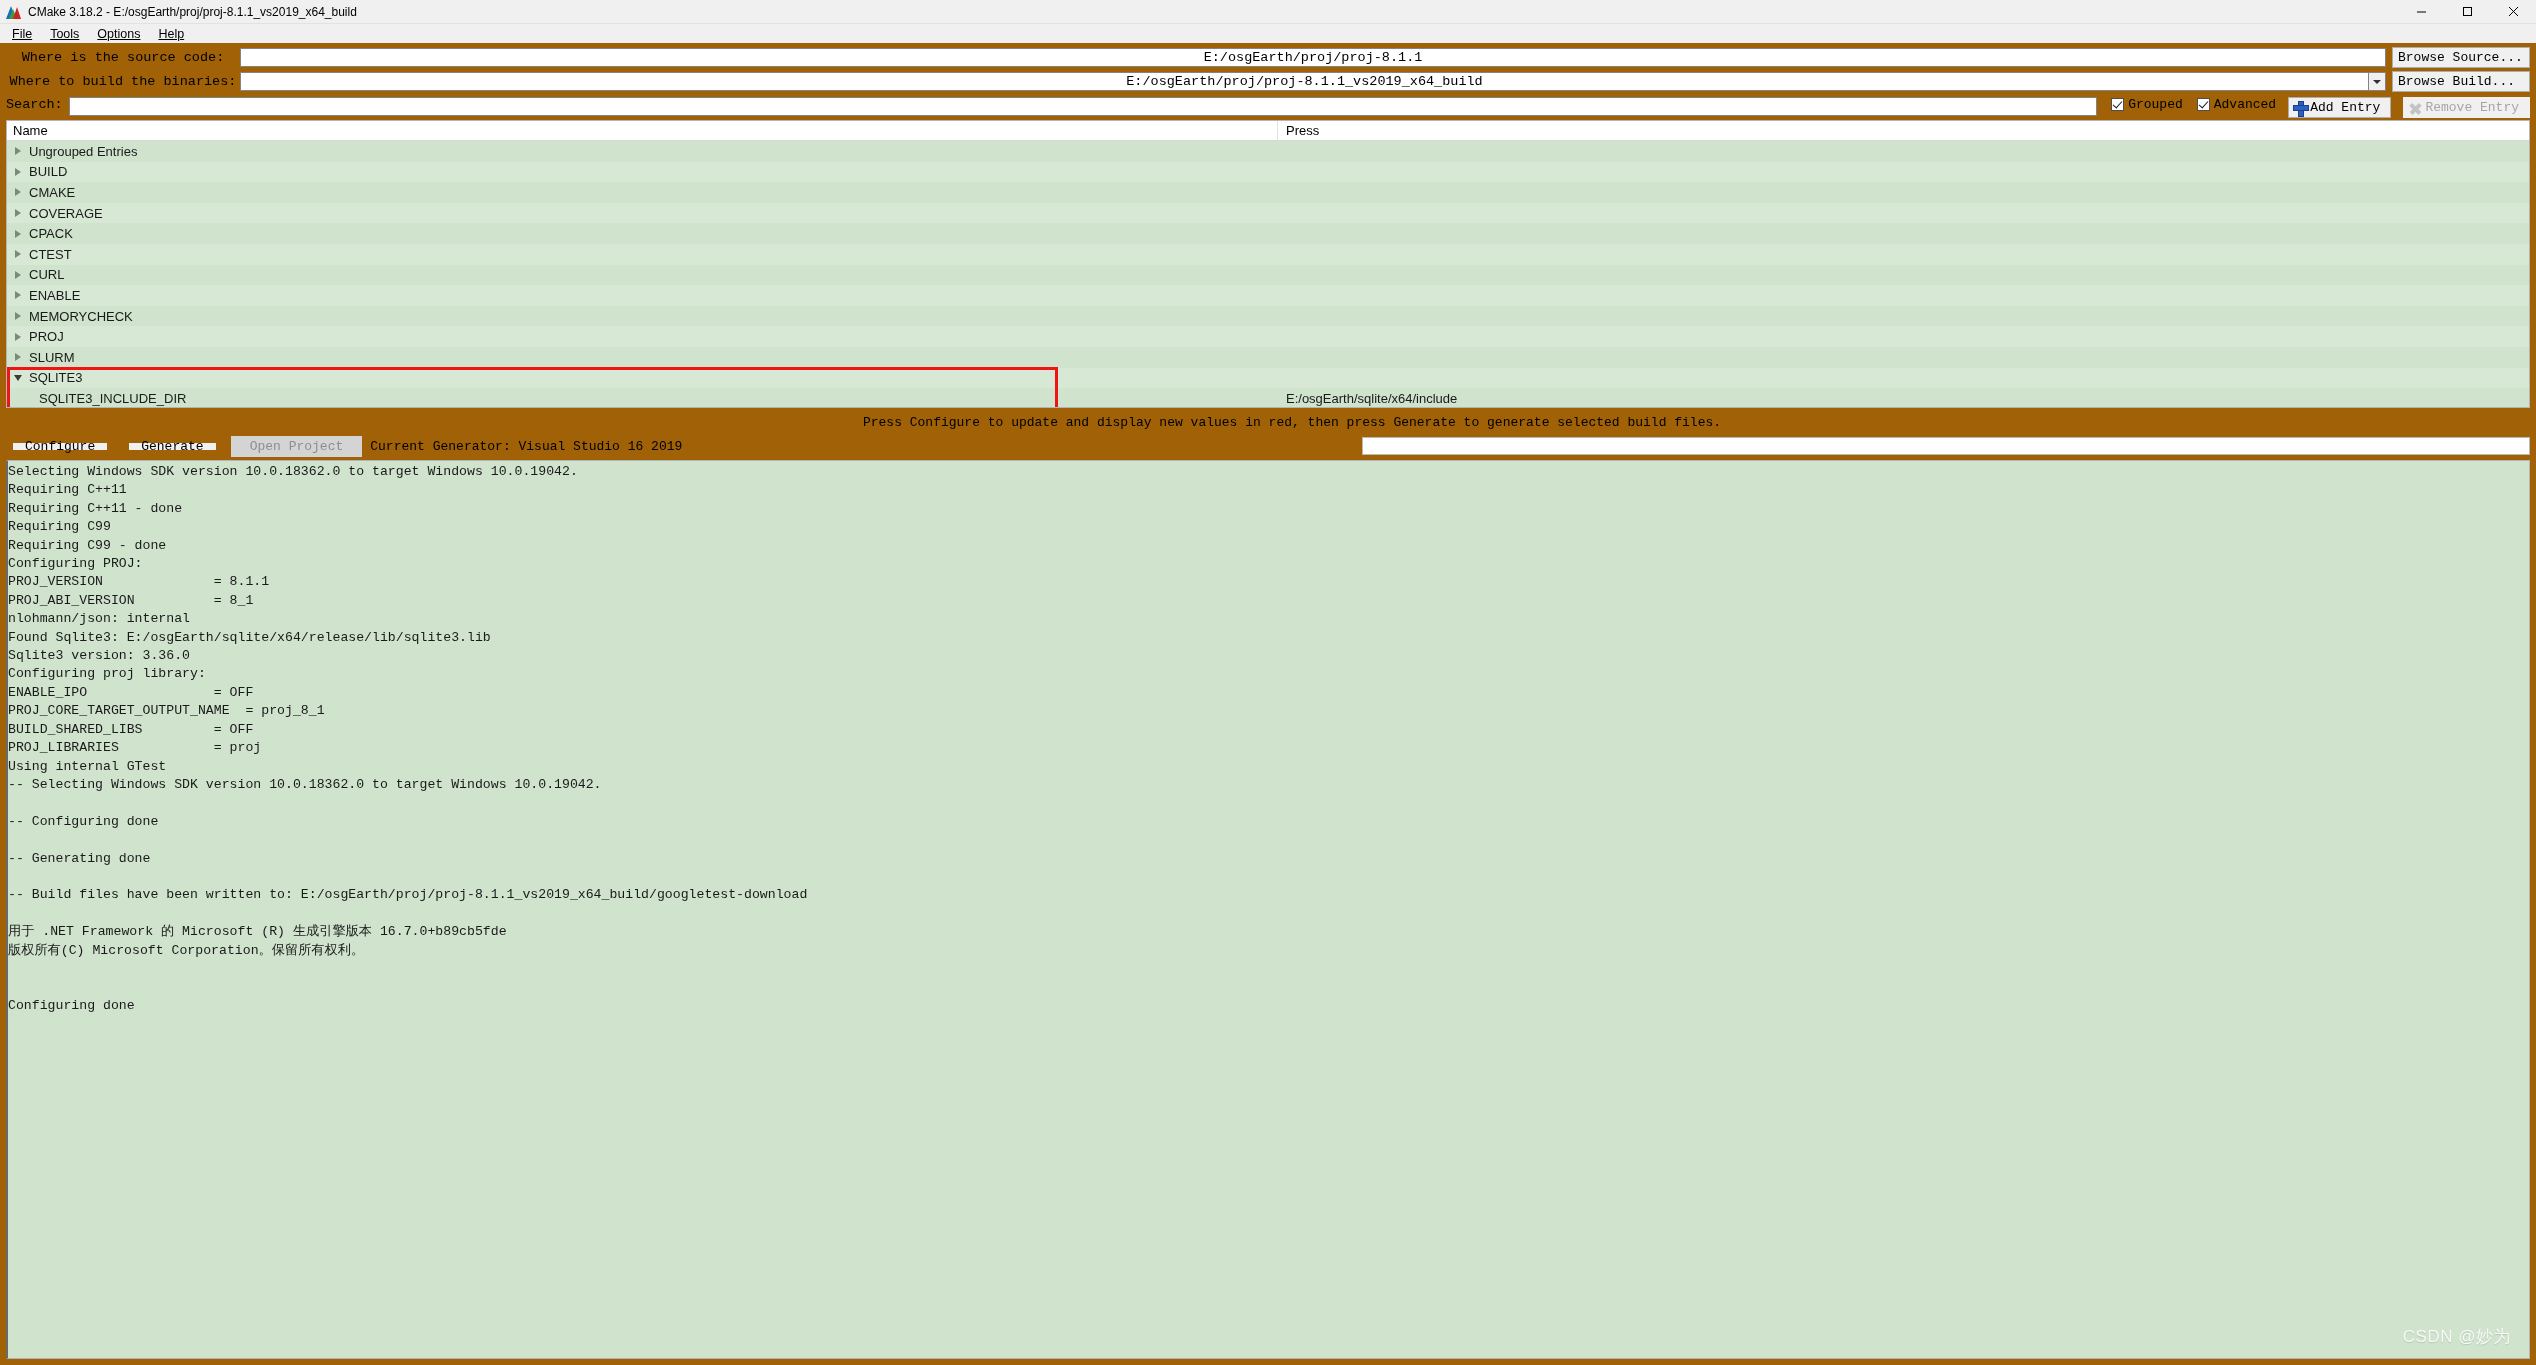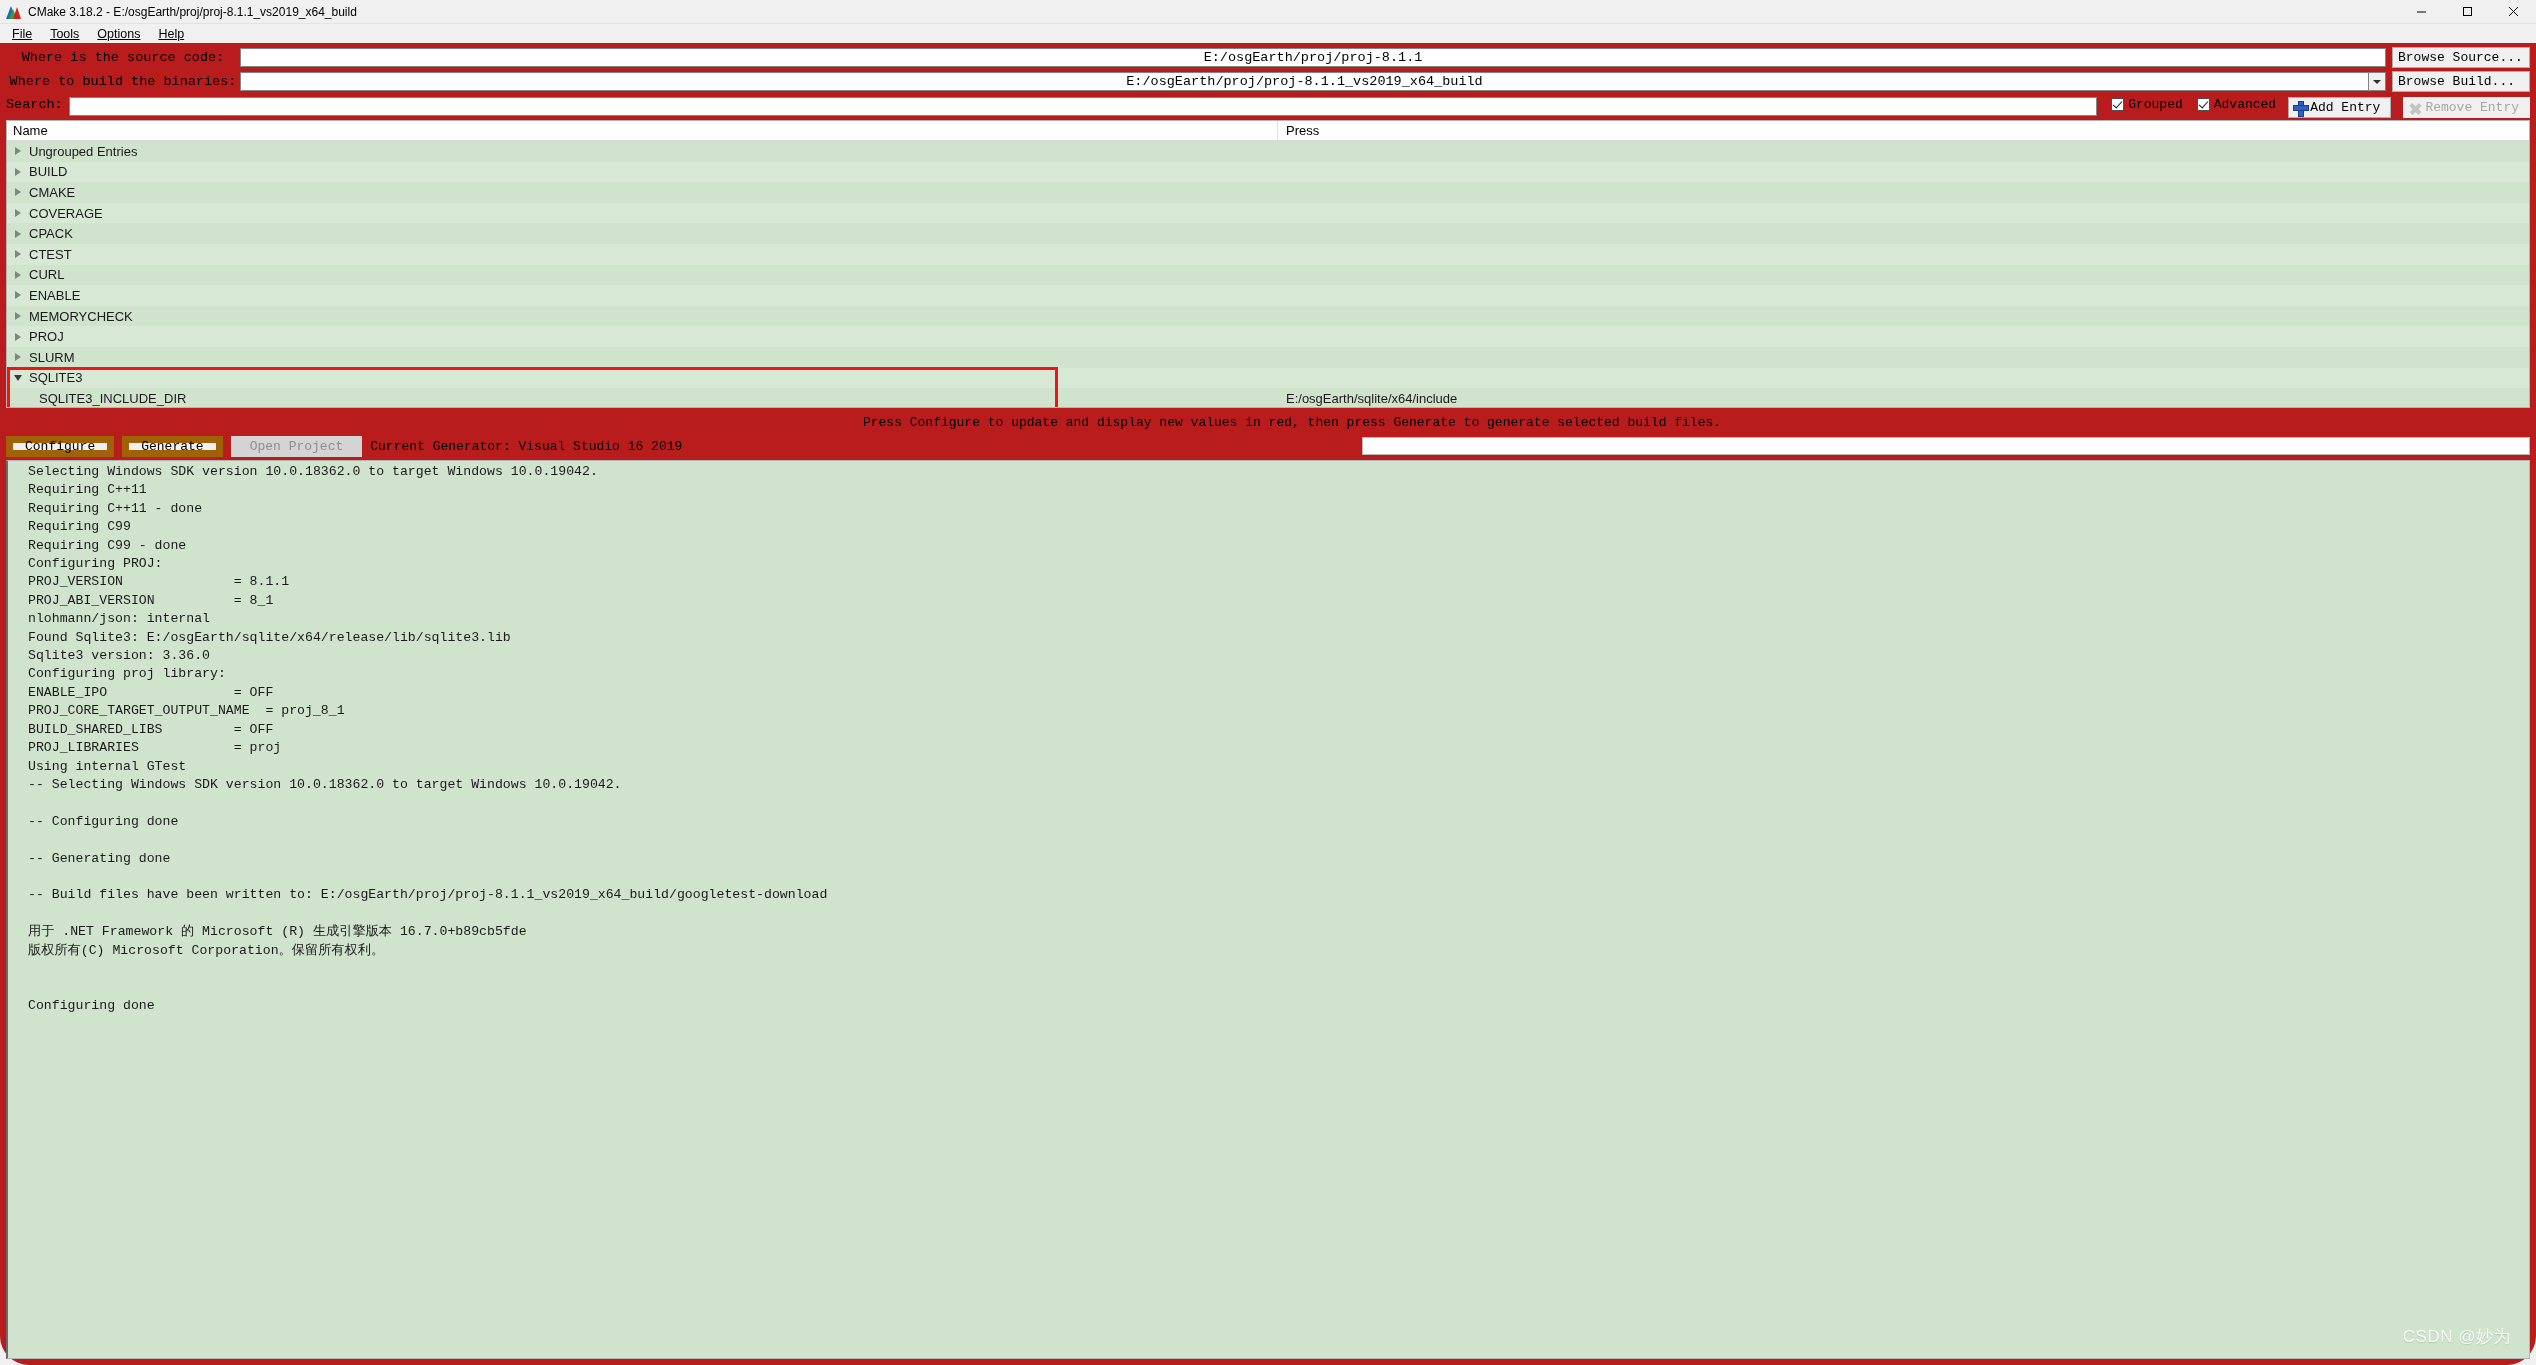--- a/index.html
+++ b/index.html
@@ -6,22 +6,22 @@
   html, body {
     margin: 0; padding: 0;
     width: 2536px; height: 1365px;
     overflow: hidden;
     background: #f0f0f0;
     font-family: "Liberation Sans", sans-serif;
   }
   #app {
     position: relative;
     width: 2536px; height: 1365px;
-    background: #b91c1c;
-    display: flex; flex-direction: column; border-radius: 29px;
+    background: #a16207;
+    display: flex; flex-direction: column;
   }
 
   
   .titlebar {
     height: 24px;
     background: #f0f0f0;
     display: flex; align-items: center;
     border-bottom: 1px solid #e2e2e2;
     flex: 0 0 auto;
   }
@@ -341,21 +341,21 @@
     border-left: 2px solid #6a6a6a;
     overflow: hidden;
     position: relative;
   }
   .log {
     font-family: "Liberation Mono", monospace;
     font-size: 13.2px;
     line-height: 18.4px;
     color: #1a1a1a;
     white-space: pre;
-    padding: 2px 0 0 20px;
+    padding: 2px 0 0 0;
   }
   .watermark {
     position: absolute;
     right: 18px; bottom: 10px;
     font-size: 17px;
     color: rgba(255,255,255,0.85);
     text-shadow: 0 1px 1px rgba(0,0,0,0.12);
     font-family: "Liberation Sans", sans-serif;
     letter-spacing: 0.5px;
     margin-left: 8px;

